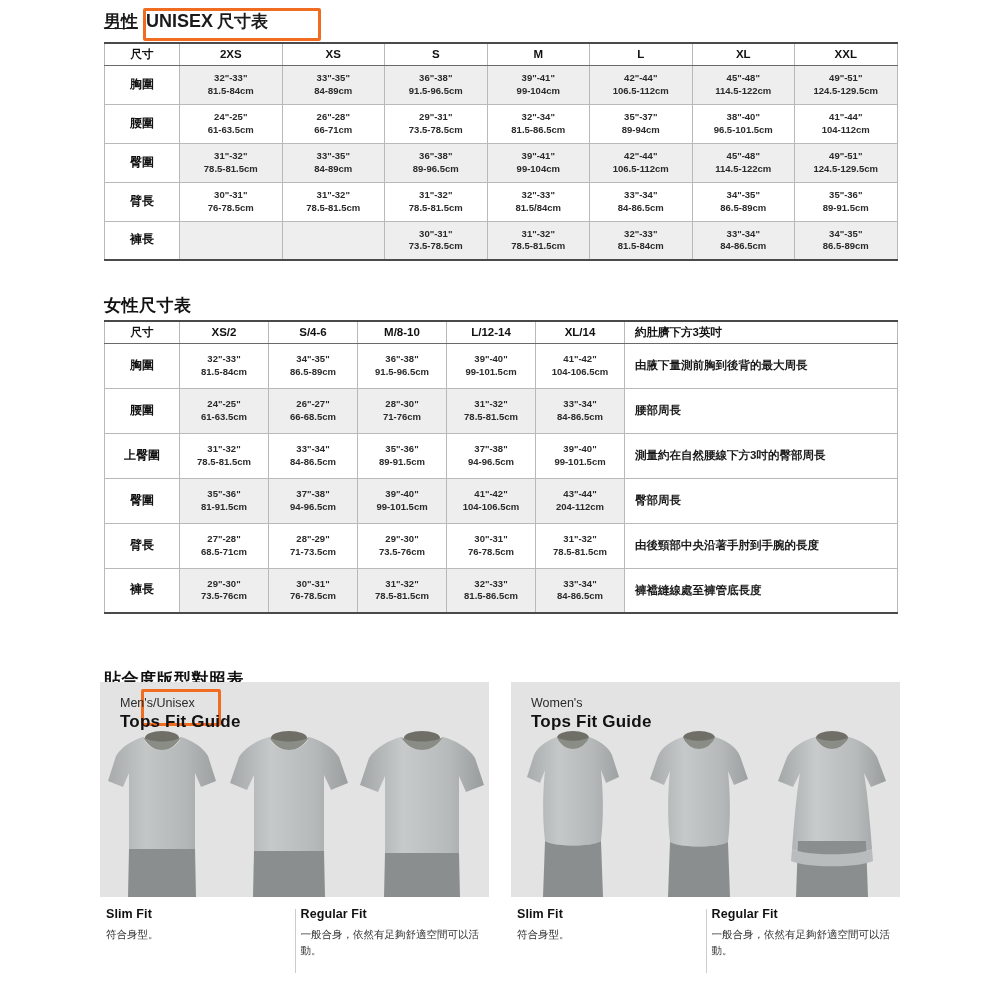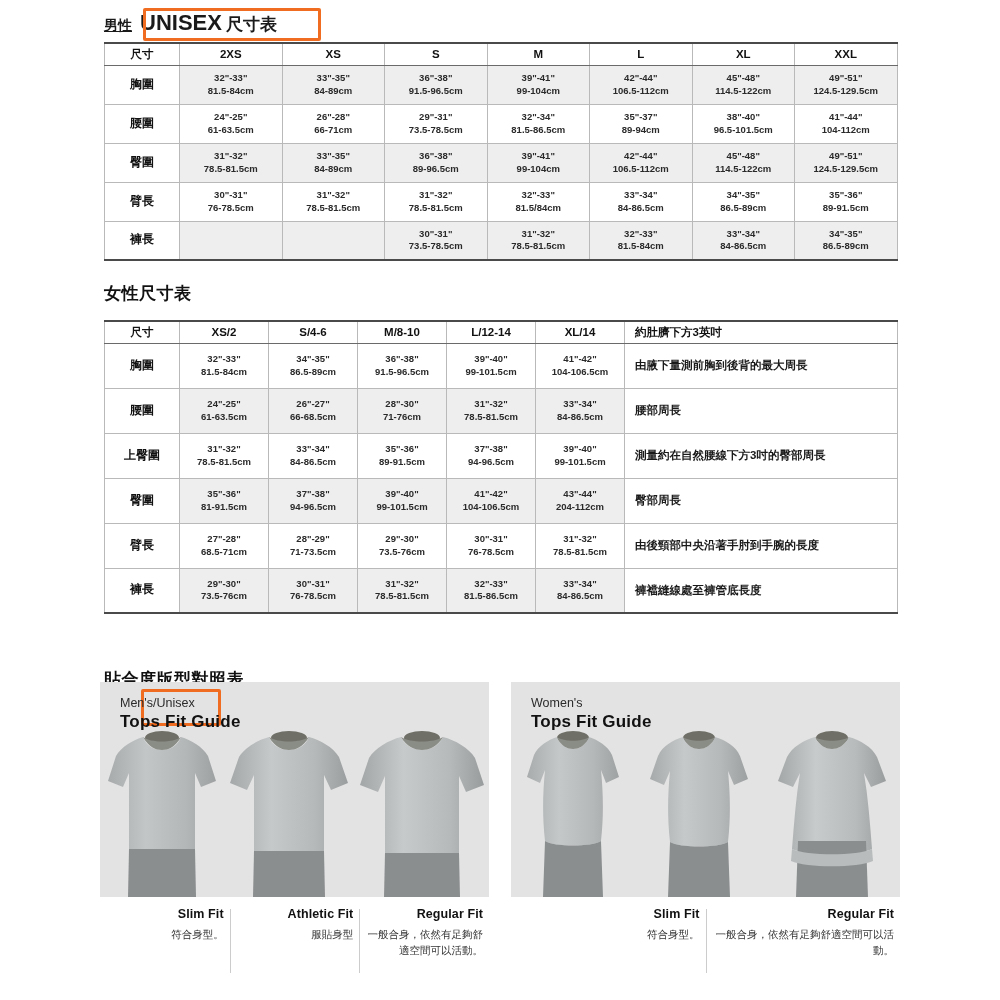--- a/index.html
+++ b/index.html
@@ -20,22 +20,22 @@
     font-weight: bold;
     letter-spacing: .5px;
     color: #111;
     line-height: 1;
   }
   #mens-title-row {
     position: absolute; left: 104px; top: 10px;
     display: flex; align-items: baseline; gap: 0px;
     white-space: nowrap;
   }
-  #mens-title-row .t1 { font-size: 14px; font-weight: bold; text-decoration: underline; }
-  #mens-title-row .t2 { font-size: 22px; font-weight: bold; padding-left: 8px; }
+  #mens-title-row .t1 { font-size: 17px; font-weight: bold; text-decoration: underline; }
+  #mens-title-row .t2 { font-size: 18px; font-weight: bold; padding-left: 8px; }
   #mens-title-row .t3 { font-size: 17px; font-weight: bold; padding-left: 4px; }
 
   .highlight-box {
     position: absolute;
     border: 3px solid #ef6c21;
     background: transparent;
     border-radius: 2px;
     pointer-events: none;
   }
   #unisex-highlight-top { left: 143px; top: 8px; width: 178px; height: 33px; }
@@ -77,21 +77,21 @@
   .cell-in { display: block; }
   .cell-cm { display: block; }
 
   
   #mens-table { left: 104px; top: 42px; width: 793px; }
   #mens-table col.lbl { width: 75px; }
   #mens-table col.sz  { width: 102.5px; }
   #mens-table tbody td { height: 39px; }
 
   
-  #womens-title { position: absolute; left: 104px; top: 285px; }
+  #womens-title { position: absolute; left: 104px; top: 297px; }
   #womens-table { left: 104px; top: 320px; width: 793px; }
   #womens-table col.lbl  { width: 75px; }
   #womens-table col.sz   { width: 89px; }
   #womens-table col.desc { width: 273px; }
   #womens-table tbody td { height: 45px; }
   #womens-table td.desc-cell {
     text-align: left;
     padding-left: 10px;
     font-size: 11.5px;
     font-weight: bold;
@@ -135,21 +135,21 @@
   .figures {
     position: absolute; left: 0; right: 0; bottom: 0; top: 46px;
     display: flex; justify-content: space-around; align-items: flex-end;
   }
   .figure-svg { display: block; }
   .fit-labels {
     display: flex; height: 90px; padding-top: 10px; background: #fff;
   }
   .fit-col {
     flex: 1;
-    text-align: right;
+    text-align: left;
     padding: 0 6px;
     position: relative;
   }
   .fit-col + .fit-col::before {
     content: "";
     position: absolute; left: 0; top: 2px; bottom: 14px;
     border-left: 1px solid #cccccc;
   }
   .fit-name {
     font-size: 12.5px; font-weight: bold; color: #111; letter-spacing: .1px;
@@ -576,24 +576,20 @@
             <path d="M43 8 C31 11 17 19 11 29 L2 56 L20 63 L27 47 L27 124 L101 124 L101 47 L108 63 L126 56 L117 29 C111 19 97 11 85 8 C80 18 71 21 64 21 C57 21 48 18 43 8 Z" fill="url(#mg3)"></path>
             <path d="M27 124 L101 124 L102 168 L26 168 Z" fill="#8b8e8f"></path>
             <path d="M43 8 C49 18 57 21 64 21 C71 21 79 18 85 8 C76 14 52 14 43 8 Z" fill="#8a8d86"></path>
           </svg>
         </div>
       </div>
       <div class="fit-labels">
         <div class="fit-col">
           <div class="fit-name">Slim Fit</div>
           <div class="fit-desc">符合身型。</div>
-        </div>
-        <div class="fit-col">
-          <div class="fit-name">Athletic Fit</div>
-          <div class="fit-desc">服貼身型</div>
         </div>
         <div class="fit-col">
           <div class="fit-name">Regular Fit</div>
           <div class="fit-desc">一般合身，依然有足夠舒適空間可以活動。</div>
         </div>
       </div>
     </div>
 
     <div class="fit-panel">
       <div class="fit-hero">

